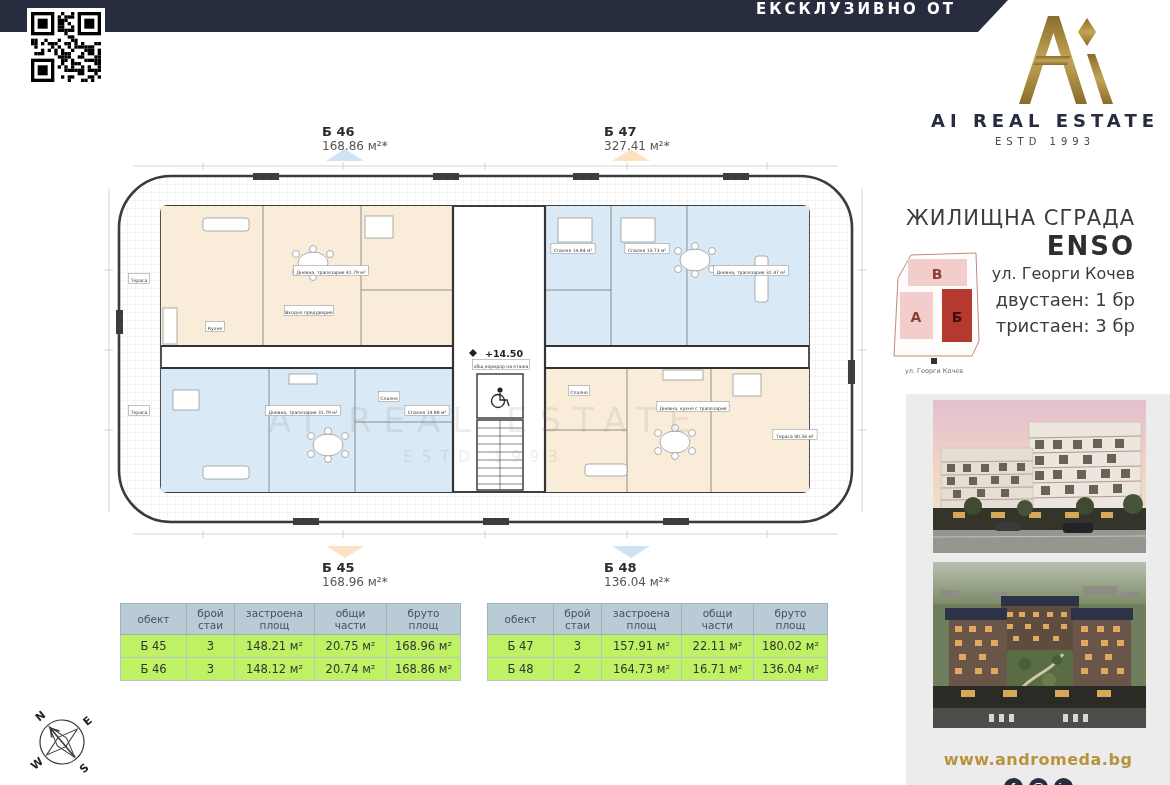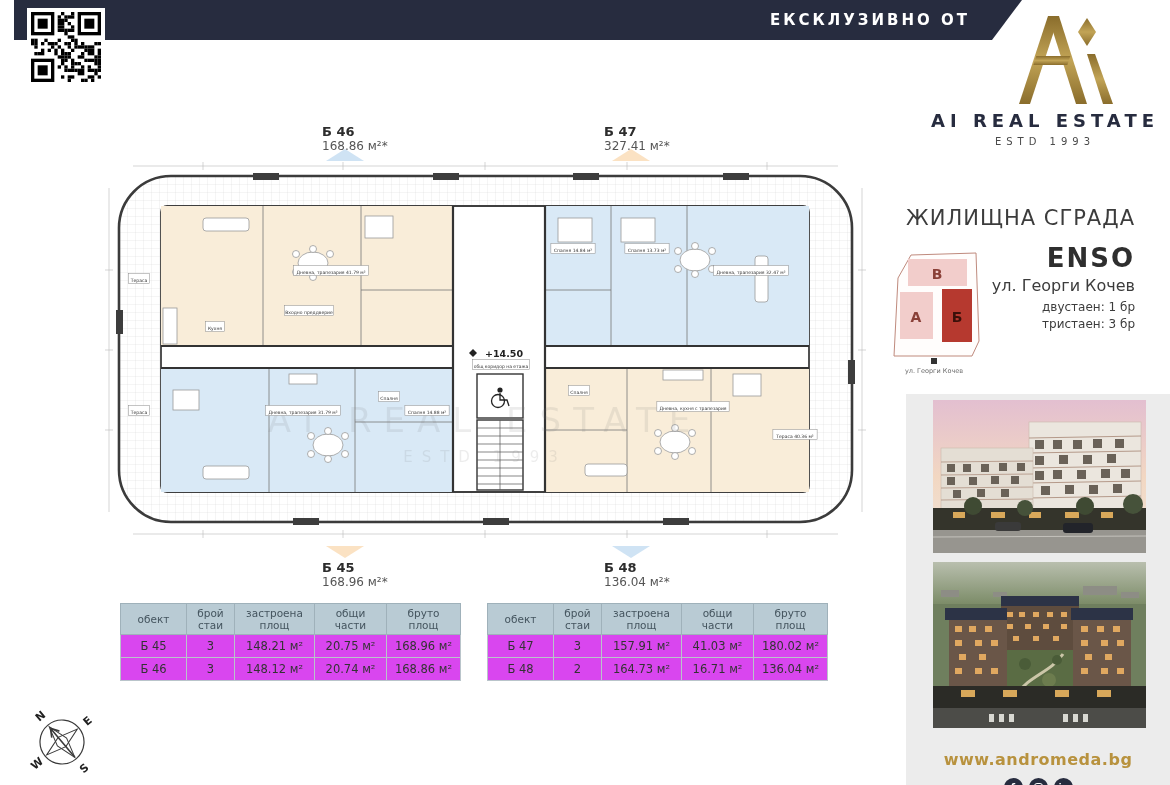--- a/index.html
+++ b/index.html
@@ -1,41 +1,41 @@
 <!DOCTYPE html>
 <html><head>
 <meta charset="utf-8">
 <style>
   * { margin:0; padding:0; box-sizing:border-box; }
   body { font-family:"DejaVu Sans", sans-serif; background:#fff; }
   .page { position:relative; width:1170px; height:785px; background:#fff; overflow:hidden; }
 
   
-  .top-band { position:absolute; left:0; top:0; width:1008px; height:40px; background:#272c3f;
+  .top-band { position:absolute; left:0; top:0; width:1008px; height:32px; background:#272c3f;
     clip-path:polygon(0 0,100% 0,calc(100% - 30px) 100%,0 100%);
-    display:flex; align-items:center; justify-content:flex-end; padding-right:52px;margin-left:14px; }
+    display:flex; justify-content:flex-end; padding-right:52px; }
   .top-band .banner-text { color:#fff; font-size:15px; font-weight:bold; letter-spacing:3px; }
 
   
   .qr-box { position:absolute; left:27px; top:8px; width:78px; height:78px; background:#fff; padding:4px; }
 
   
   .logo-mark { position:absolute; left:975px; top:4px; width:150px; height:102px; }
   .brand-name { position:absolute; left:930px; top:110px; width:230px; text-align:center;
     font-size:18px; font-weight:bold; letter-spacing:5px; color:#272c3f; white-space:nowrap; }
   .brand-estd { position:absolute; left:930px; top:136px; width:230px; text-align:center;
     font-size:10px; letter-spacing:5px; color:#4a4a4a; }
 
   
   .info-block { position:absolute; left:860px; top:206px; width:275px; text-align:right; color:#3c3c3c; }
   .info-type { font-size:21px; letter-spacing:1px; font-weight:500; }
-  .info-name { font-size:26px; font-weight:bold; letter-spacing:2px; margin-top:13px; color:#2e2e2e;}
+  .info-name { font-size:26px; font-weight:bold; letter-spacing:2px; margin-top:1px; color:#2e2e2e;}
   .info-address { font-size:16px; margin-top:3px; }
   .info-floor { font-size:22px; font-weight:500; margin-top:22px; }
-  .info-units { font-size:12px; line-height:1.45; margin-top:4px; }
+  .info-units { font-size:18px; line-height:1.45; margin-top:4px; }
 
   .site-map { position:absolute; left:878px; top:242px; width:110px; height:134px; }
 
   
   .side-panel { position:absolute; left:906px; top:394px; width:264px; height:391px; background:#ececec; }
   .photo { position:absolute; left:933px; width:213px; overflow:hidden; }
   .photo-1 { top:400px; height:153px; }
   .photo-2 { top:562px; height:166px; }
 
   .footer-row { position:absolute; left:906px; top:750px; width:264px; display:flex;
@@ -56,21 +56,21 @@
   .apt-label .apt-area { font-size:12px; color:#555; }
   .tri { width:0; height:0; border-left:19px solid transparent; border-right:19px solid transparent; }
   .tri-up-blue { border-bottom:12px solid #cfe3f4; }
   .tri-up-cream { border-bottom:12px solid #fbe2c3; }
   .tri-down-blue { border-top:12px solid #cfe3f4; }
   .tri-down-cream { border-top:12px solid #fbe2c3; }
   .tri-abs { position:absolute; }
 
   
   table.spec-table { position:absolute; border-collapse:collapse; font-size:11.5px; color:#333;
-    background:#d946ef; }
+    background:#bef264; }
   table.spec-table th { background:#b9cbd4; color:#44545e; font-weight:normal; font-size:10.5px;
     white-space:pre-line; padding:3px 4px; border:1px solid #9fb1ba; line-height:1.15; height:30px; }
   table.spec-table td { border:1px solid #b9c4ca; text-align:center; padding:4px 4px; height:21px; }
   .tbl-left { left:120px; top:603px; }
   .tbl-right { left:487px; top:603px; }
   col.c0{width:66px} col.c1{width:48px} col.c2{width:80px} col.c3{width:72px} col.c4{width:74px}
 
   .footnote { position:absolute; left:150px; top:766px; width:710px; text-align:center;
     font-size:11px; color:#3f3f3f; }
 
@@ -697,21 +697,21 @@
           <th>общи части</th>
           <th>бруто
 площ</th>
         </tr>
       </thead>
       <tbody>
         <tr>
           <td>Б 47</td>
           <td>3</td>
           <td>157.91 м²</td>
-          <td>41.03 м²</td>
+          <td>22.11 м²</td>
           <td>180.02 м²</td>
         </tr>
         <tr>
           <td>Б 48</td>
           <td>2</td>
           <td>164.73 м²</td>
           <td>16.71 м²</td>
           <td>136.04 м²</td>
         </tr>
       </tbody>

